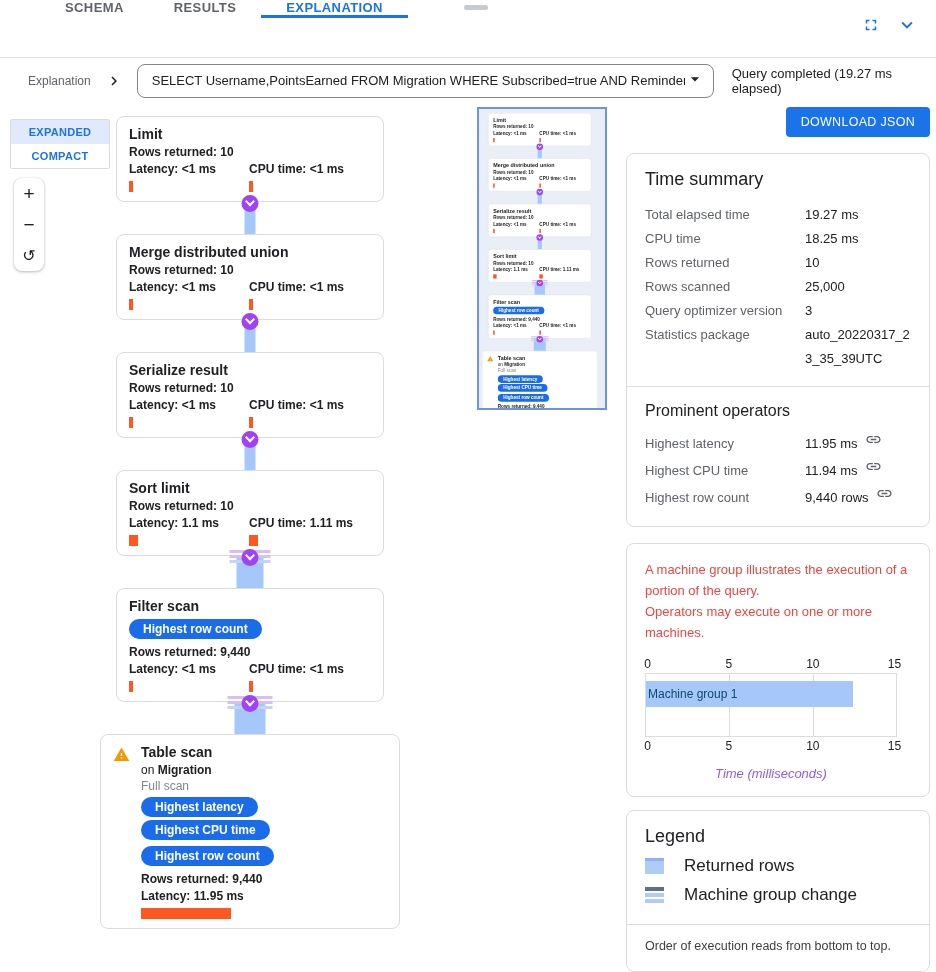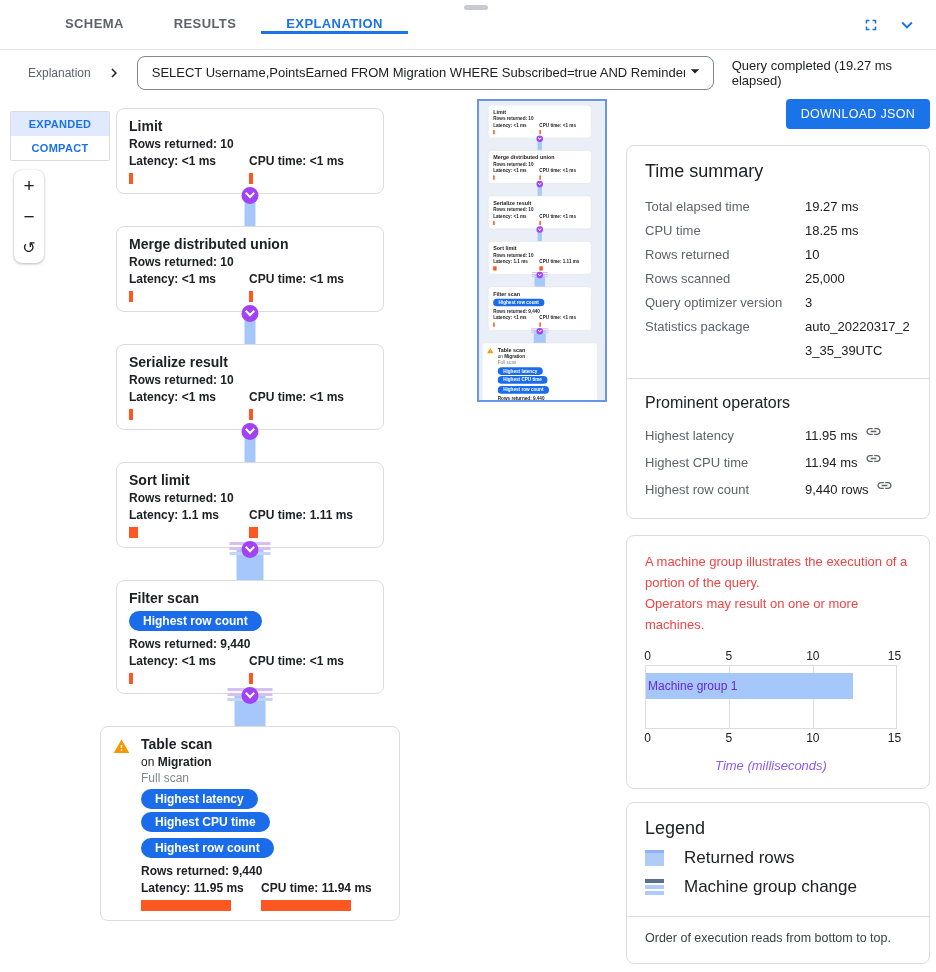--- a/index.html
+++ b/index.html
@@ -1,20 +1,20 @@
 <!DOCTYPE html>
 <html><head>
 <meta charset="utf-8">
 <style>
   * { margin:0; padding:0; box-sizing:border-box; }
   body { background:#fff; font-family:"Liberation Sans", sans-serif; }
   .app { position:relative; width:936px; height:972px; background:#fff; overflow:hidden; }
 
   
-  .tabbar { position:relative; height:50px; border-bottom:1px solid #e0e3e7; display:flex; align-items:center; }
+  .tabbar { position:relative; height:58px; border-bottom:1px solid #e0e3e7; display:flex; align-items:flex-start; }
   .drag-handle { position:absolute; left:464px; top:5px; width:24px; height:5px; border-radius:3px; background:#c7cace; }
   .tabs { display:flex; margin-left:40px; }
   .tab { display:flex; align-items:center; padding:0 25px; font-size:13px; font-weight:bold; letter-spacing:.4px; color:#5f6368; cursor:pointer; border-bottom:3px solid transparent; }
   .tab.active { color:#1a73e8; border-bottom-color:#1a73e8; }
   .tab-actions { position:absolute; right:18px; top:0; height:50px; display:flex; align-items:center; gap:16px; }
   .icon-btn { display:inline-flex; align-items:center; justify-content:center; cursor:pointer; }
 
   
   .toolbar { height:45px; display:flex; align-items:center; padding:0 10px 0 28px; }
   .crumb { font-size:12px; color:#5f6368; margin-right:14px; }
@@ -86,21 +86,21 @@
   .op-row .v { color:#202124; display:flex; align-items:center; gap:7px; }
   .op-row .v svg { cursor:pointer; }
 
   .tl-desc { font-size:13px; color:#ef4444; line-height:21px; }
   .tl-chart { margin:14px 0 0 0; width:252px; position:relative; }
   .tl-axis { position:relative; height:16px; font-size:12px; color:#202124; }
   .tl-axis span { position:absolute; transform:translateX(-50%); }
   .tl-plot { position:relative; height:64px; border:1px solid #dadce0; }
   .tl-grid { position:absolute; top:0; bottom:0; width:1px; background:#dadce0; }
   .tl-bar { position:absolute; left:0; top:7px; height:26px; background:#a6c7f9; display:flex; align-items:center; }
-  .tl-bar span { font-size:12px; color:#6d28d9; padding-left:2px; white-space:nowrap; }
+  .tl-bar span { font-size:12px; color:#0c4a6e; padding-left:2px; white-space:nowrap; }
   .tl-xlabel { font-size:13px; font-style:italic; color:#8b5cf6; text-align:center; margin-top:11px; }
 
   .legend-row { display:flex; align-items:center; gap:20px; margin:9px 0; }
   .swatch-rows { width:19px; height:16px; background:#aecbfa; border-top:3px solid #8db1f5; }
   .swatch-machine { width:19px; height:16px; display:flex; flex-direction:column; justify-content:space-between; }
   .swatch-machine i { display:block; height:4px; background:#aecbfa; }
   .swatch-machine i:first-child { background:#5b718b; }
   .legend-label { font-size:17px; color:#202124; }
   .legend-notes { font-size:12.5px; color:#3c4043; line-height:19px; }
 </style>
@@ -298,24 +298,20 @@
         </div>
         <div class="pills">
           <span class="pill">Highest row count</span>
         </div>
         <div class="node-line">Rows returned: 9,440</div>
         <div class="metrics">
           <div>
               <div class="node-line">Latency: 11.95 ms</div>
               <div class="bar large"></div>
             </div>
-          <div>
-              <div class="node-line">CPU time: 11.94 ms</div>
-              <div class="bar large"></div>
-            </div>
         </div>
       </div>
 
     </div>
 
     <div class="minimap">
       <div>
           <div class="mini-flow">
 
       <div class="node">
@@ -523,21 +519,21 @@
                     <path d="M3.9 12c0-1.71 1.39-3.1 3.1-3.1h4V7H7c-2.76 0-5 2.24-5 5s2.24 5 5 5h4v-1.9H7c-1.71 0-3.1-1.39-3.1-3.1zM8 13h8v-2H8v2zm9-6h-4v1.9h4c1.71 0 3.1 1.39 3.1 3.1s-1.39 3.1-3.1 3.1h-4V17h4c2.76 0 5-2.24 5-5s-2.24-5-5-5z"></path>
                   </svg></span>
               </span>
           </div>
         </div>
       </div>
 
       <div class="card">
         <div class="card-section">
           <div class="tl-desc">A machine group illustrates the execution of a portion of the query.</div>
-          <div class="tl-desc">Operators may result on one or more machines.</div>
+          <div class="tl-desc">Operators may execute on one or more machines.</div>
           <div class="tl-chart">
             <div class="tl-axis">
               <span style="left:1%">0</span>
               <span style="left:33.3%">5</span>
               <span style="left:66.6%">10</span>
               <span style="left:99%">15</span>
             </div>
             <div class="tl-plot">
               <div class="tl-grid" style="left:33.3%"></div>
               <div class="tl-grid" style="left:66.6%"></div>

